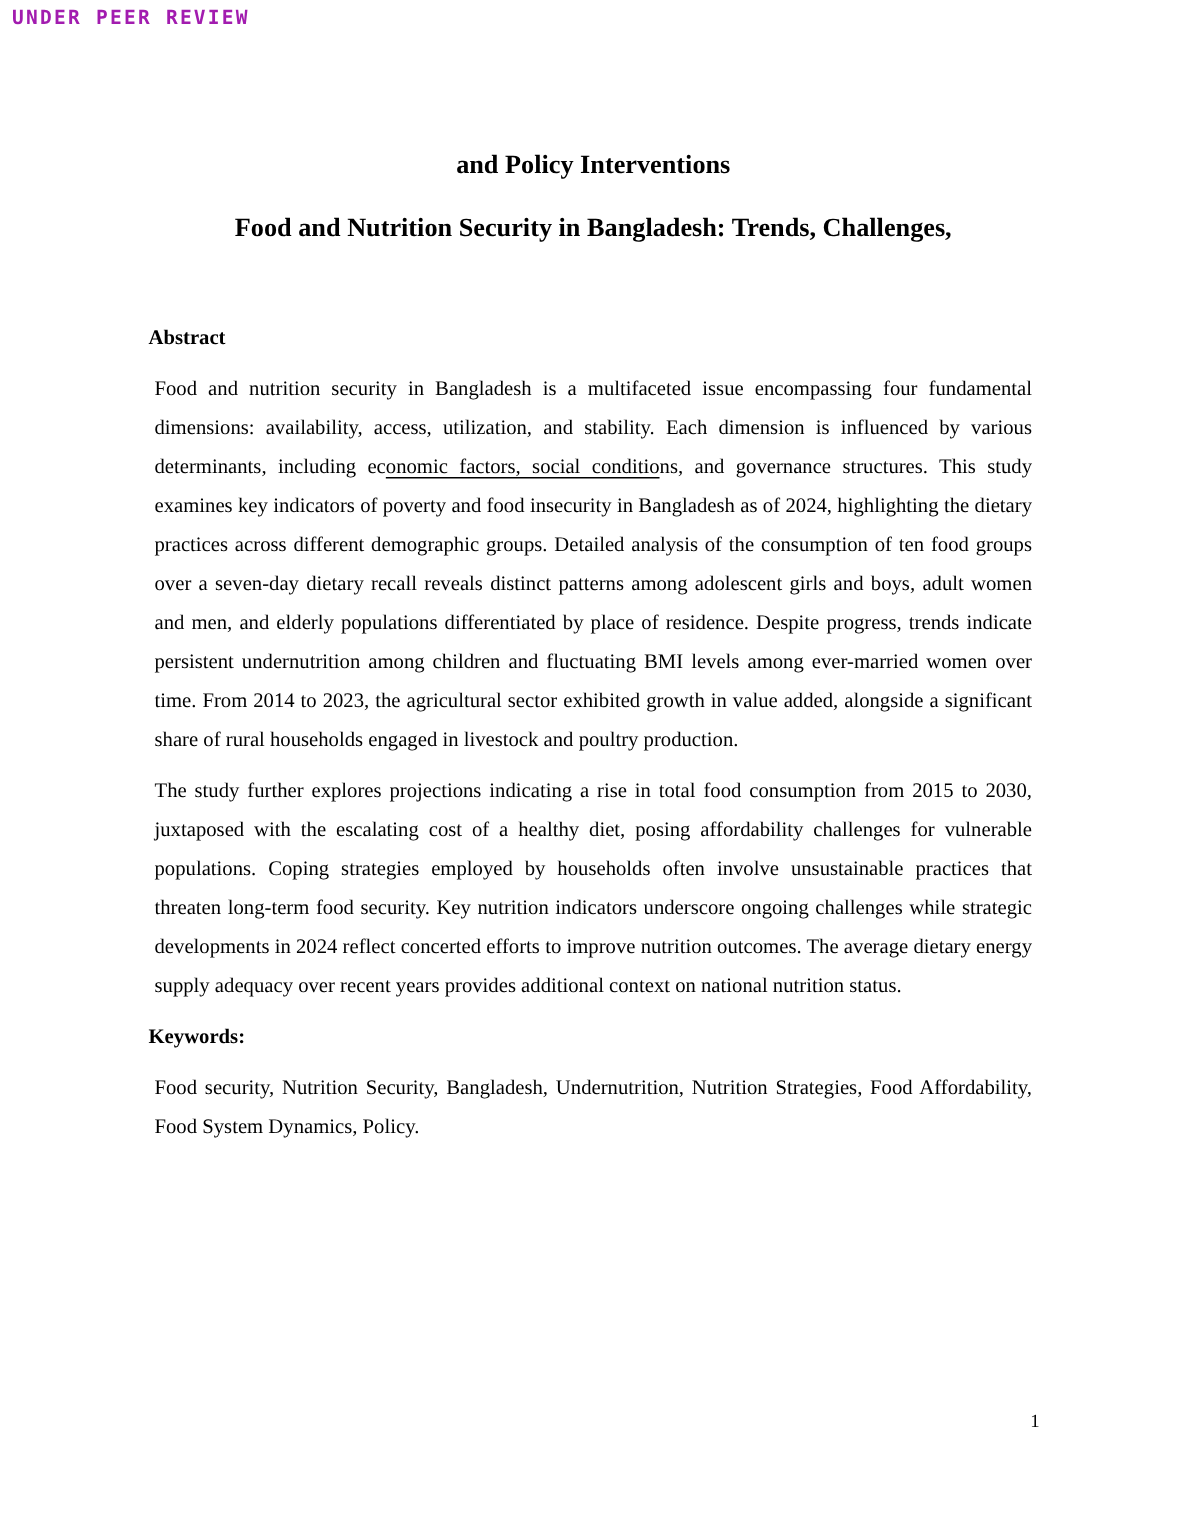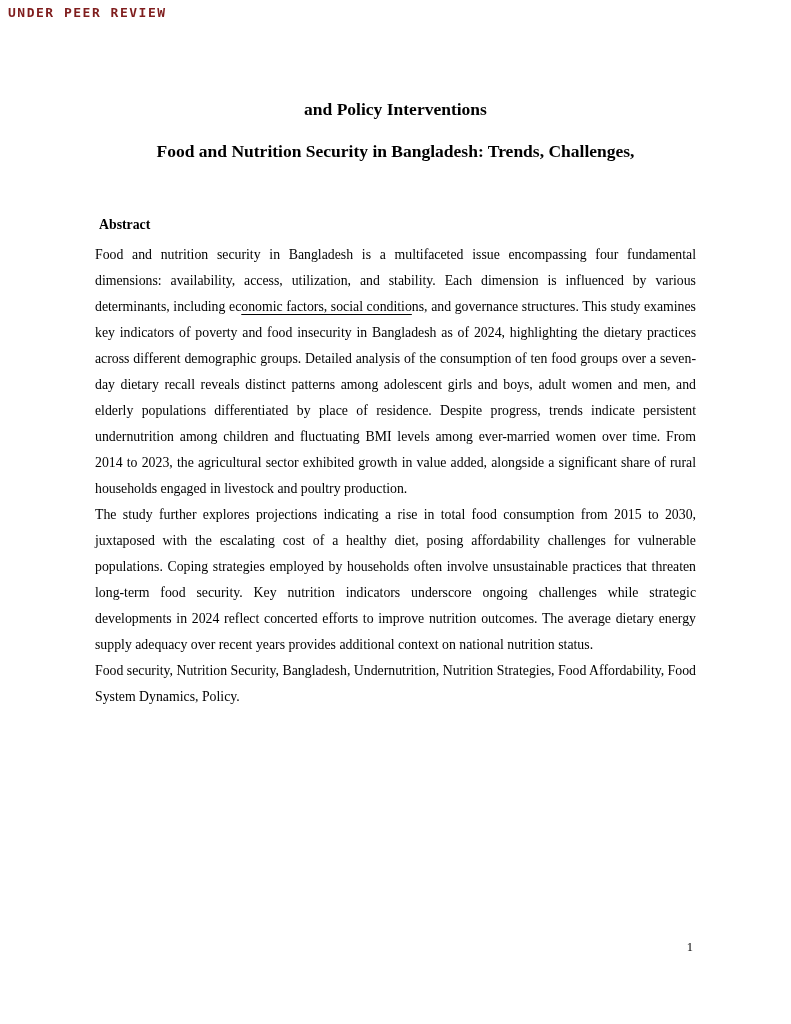--- a/index.html
+++ b/index.html
@@ -16,21 +16,21 @@
     overflow: hidden;
   }
   .peer-review-banner {
     position: absolute;
     top: 5px;
     left: 8px;
     font-family: "DejaVu Sans Mono", monospace;
     font-size: 13px;
     letter-spacing: 1.5px;
     font-weight: bold;
-    color: #7f1d1d;
+    color: #a21caf;
   }
   .page-content {
     position: absolute;
     top: 0;
     left: 95px;
     width: 601px;
   }
   .paper-title {
     margin-top: 88px;
     text-align: center;
@@ -44,21 +44,21 @@
   .section-heading {
     font-weight: bold;
     font-size: 13.8px;
     line-height: 26px;
     margin: 4px;
   }
   .body-paragraph {
     font-size: 13.8px;
     line-height: 26px;
     text-align: justify;
-    margin: 0;
+    margin: 8px;
   }
   .underlined-phrase {
     text-decoration: underline;
     text-underline-offset: 3px;
   }
   .page-number {
     position: absolute;
     top: 940px;
     right: 98px;
     font-size: 12.5px;
@@ -76,19 +76,20 @@
     <div>Food and Nutrition Security in Bangladesh: Trends, Challenges,</div>
   </div>
 
   <div class="abstract-section">
     <p class="section-heading">Abstract</p>
 
     <p class="body-paragraph"><span>Food and nutrition security in Bangladesh is a multifaceted issue encompassing four fundamental dimensions: availability, access, utilization, and stability. Each dimension is influenced by various determinants, including ec</span><span class="underlined-phrase">onomic factors, social conditio</span><span>ns, and governance structures. This study examines key indicators of poverty and food insecurity in Bangladesh as of 2024, highlighting the dietary practices across different demographic groups. Detailed analysis of the consumption of ten food groups over a seven-day dietary recall reveals distinct patterns among adolescent girls and boys, adult women and men, and elderly populations differentiated by place of residence. Despite progress, trends indicate persistent undernutrition among children and fluctuating BMI levels among ever-married women over time. From 2014 to 2023, the agricultural sector exhibited growth in value added, alongside a significant share of rural households engaged in livestock and poultry production.</span></p>
 
     <p class="body-paragraph">The study further explores projections indicating a rise in total food consumption from 2015 to 2030, juxtaposed with the escalating cost of a healthy diet, posing affordability challenges for vulnerable populations. Coping strategies employed by households often involve unsustainable practices that threaten long-term food security. Key nutrition indicators underscore ongoing challenges while strategic developments in 2024 reflect concerted efforts to improve nutrition outcomes. The average dietary energy supply adequacy over recent years provides additional context on national nutrition status.</p>
 
+    <p class="section-heading">Keywords:</p>
 
     <p class="body-paragraph">Food security, Nutrition Security, Bangladesh, Undernutrition, Nutrition Strategies, Food Affordability, Food System Dynamics, Policy.</p>
   </div>
 
 </div>
 
 <div class="page-number">1</div>
 
 </body></html>

